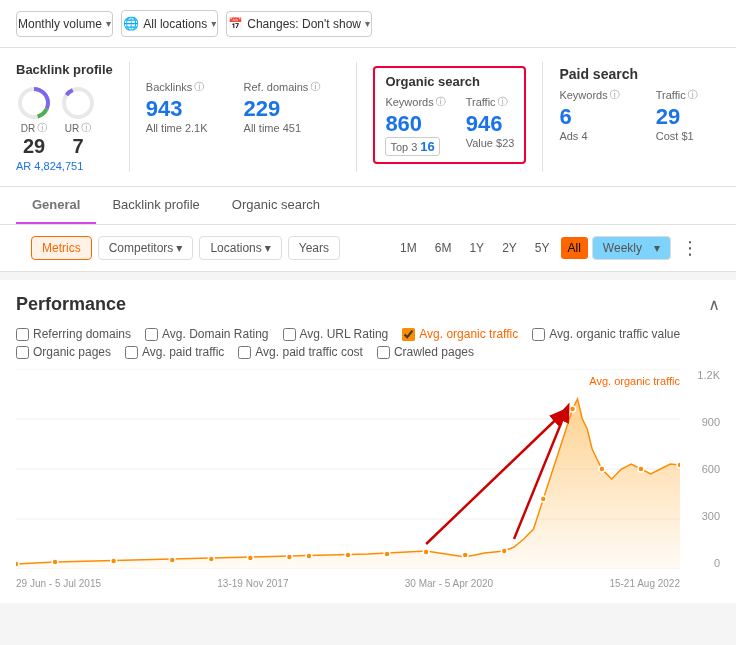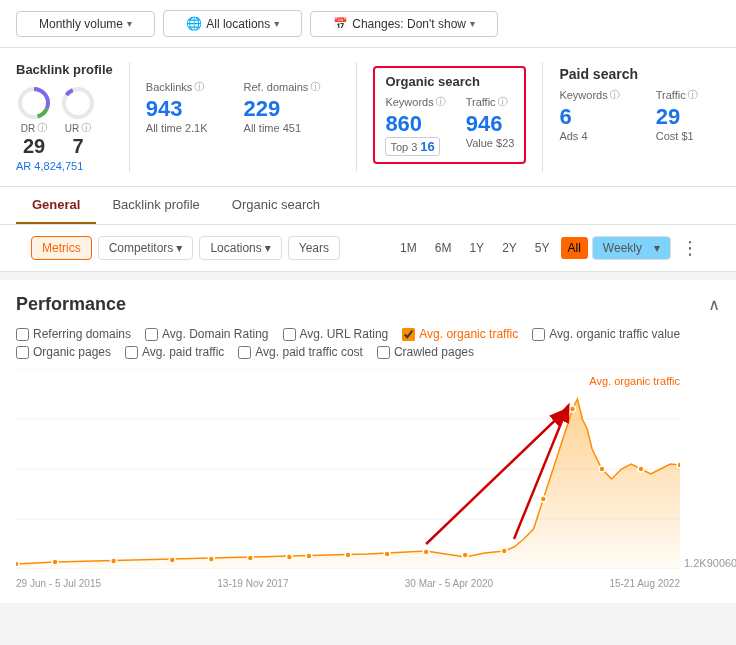--- a/index.html
+++ b/index.html
@@ -1,20 +1,20 @@
 <!DOCTYPE html>
 <html><head>
   <meta charset="utf-8">
   <style>
     * { box-sizing: border-box; margin: 0; padding: 0; }
     body { font-family: -apple-system, BlinkMacSystemFont, 'Segoe UI', sans-serif; background: #f5f5f5; font-size: 13px; width: 736px; }
 
     
     .toolbar { display: flex; align-items: center; gap: 8px; padding: 10px 16px; background: #fff; border-bottom: 1px solid #e0e0e0; }
-    .toolbar-btn { display: flex; align-items: center; gap: 4px; padding: 5px 22px; border: 1px solid #ccc; border-radius: 4px; background: #fff; cursor: pointer; font-size: 12px; color: #333; }
+    .toolbar-btn { display: flex; align-items: center; gap: 4px; padding: 5px 1px; border: 1px solid #ccc; border-radius: 4px; background: #fff; cursor: pointer; font-size: 12px; color: #333; }
     .toolbar-btn .chevron { font-size: 10px; color: #666; }
 
     
     .stats-section { background: #fff; padding: 14px 16px; border-bottom: 1px solid #e0e0e0; display: flex; align-items: flex-start; gap: 0; }
     .stats-divider { width: 1px; background: #e0e0e0; margin: 0 16px; align-self: stretch; }
     .backlink-title { font-size: 13px; font-weight: 600; color: #333; margin-bottom: 8px; }
     .ar-row { font-size: 11px; color: #666; margin-top: 2px; }
     .ar-row span { color: #1a73e8; }
 
     
@@ -26,21 +26,21 @@
     .stat-sub { font-size: 11px; color: #666; }
     .info-icon { font-size: 10px; color: #999; cursor: help; }
 
     .organic-search-box { border: 2px solid #e03; border-radius: 4px; padding: 6px 10px; position: relative; }
     .top3-badge { background: #fff; border: 1px solid #ccc; border-radius: 3px; padding: 1px 4px; font-size: 11px; color: #666; }
     .badge-num { font-size: 13px; font-weight: 600; color: #1a73e8; }
 
     
     .tabs-bar { background: #fff; border-bottom: 1px solid #e0e0e0; padding: 0 16px; display: flex; gap: 0; }
     .tab { padding: 10px 16px; font-size: 13px; color: #555; cursor: pointer; border-bottom: 2px solid transparent; }
-    .tab.active { color: #7f1d1d; font-weight: 600; border-bottom: 2px solid #a16207; }
+    .tab.active { color: #737373; font-weight: 600; border-bottom: 2px solid #d946ef; }
 
     
     .sub-toolbar { background: #fff; padding: 10px 31px; border-bottom: 1px solid #e0e0e0; display: flex; align-items: center; justify-content: space-between; }
     .filter-group { display: flex; gap: 6px; align-items: center; }
     .filter-btn { padding: 4px 10px; border: 1px solid #ddd; border-radius: 4px; background: #fff; font-size: 12px; color: #555; cursor: pointer; display: flex; align-items: center; gap: 3px; }
     .filter-btn.active { background: #fff3e8; border-color: #ff6600; color: #ff6600; }
     .range-group { display: flex; gap: 4px; align-items: center; }
     .range-btn { padding: 4px 7px; border: none; background: none; font-size: 12px; color: #555; cursor: pointer; border-radius: 3px; }
     .range-btn.active { background: #ff6600; color: #000000; }
     .weekly-btn { padding: 4px 10px; border: 1px solid #ddd; border-radius: 4px; background: #7dd3fc; font-size: 12px; color: #555; cursor: pointer; display: flex; align-items: center; gap: 12px; }
@@ -52,21 +52,21 @@
     .perf-title { font-size: 18px; font-weight: 600; color: #333; }
     .perf-toggle { font-size: 16px; color: #666; cursor: pointer; }
 
     .checkbox-row { display: flex; flex-wrap: wrap; gap: 4px 0; margin-bottom: 4px; }
     .checkbox-item { display: flex; align-items: center; gap: 4px; margin-right: 14px; font-size: 12px; color: #555; cursor: pointer; }
     .checkbox-item input[type="checkbox"] { width: 13px; height: 13px; accent-color: #ff6600; }
     .checkbox-label-orange { color: #ff6600; font-weight: 500; }
 
     
     .chart-area { position: relative; margin-top: 10px; height: 220px; }
-    .chart-y-labels { position: absolute; right: 0; top: 0; bottom: 20px; width: 36px; display: flex; flex-direction: row; justify-content: space-between; align-items: flex-end; font-size: 11px; color: #999; padding-bottom: 0; }
+    .chart-y-labels { position: absolute; right: 0; top: 0; bottom: 20px; width: 36px; display: flex; flex-direction: column; justify-content: space-between; align-items: flex-end; font-size: 11px; color: #999; padding-bottom: 0; }
     .chart-line-label { position: absolute; top: 6px; right: 40px; font-size: 11px; color: #ff6600; }
 
     .chart-svg-container { position: absolute; left: 0; right: 40px; top: 0; bottom: 20px; }
     .chart-x-labels { position: absolute; left: 0; right: 40px; bottom: 0; display: flex; justify-content: space-between; font-size: 10px; color: #999; }
   </style>
 </head>
 <body>
 
 <div class="toolbar">
   <button class="toolbar-btn">

